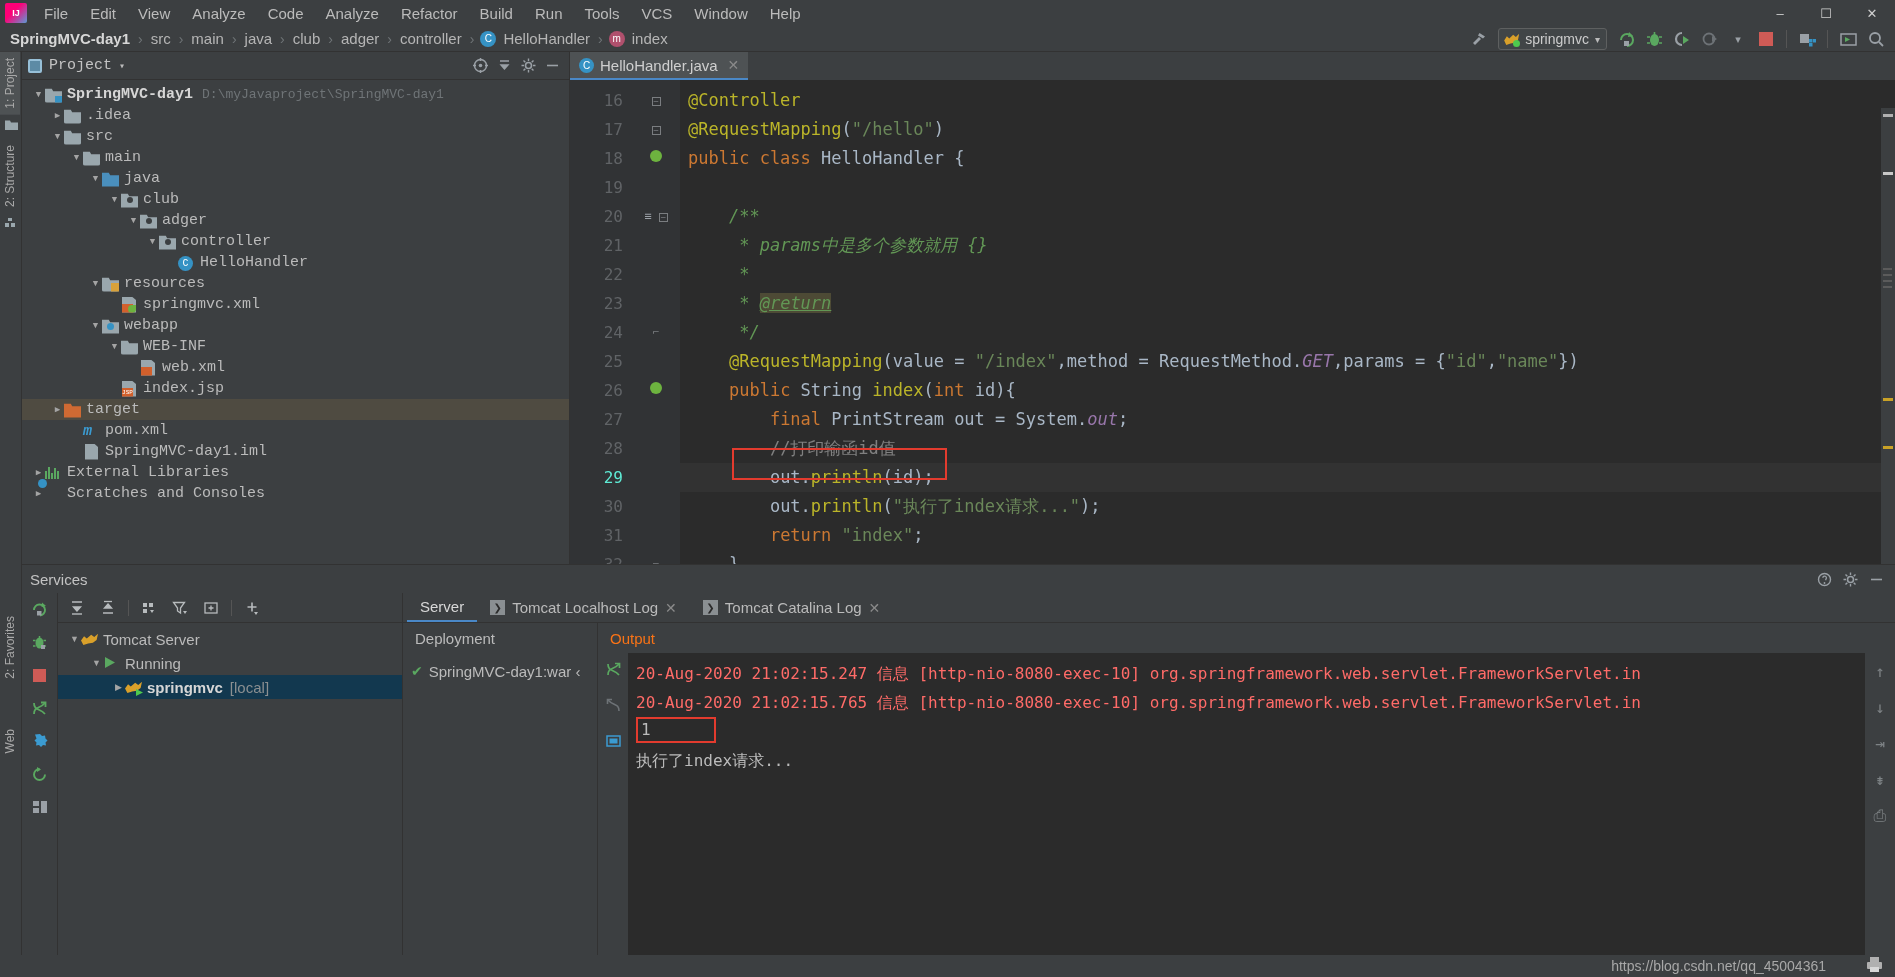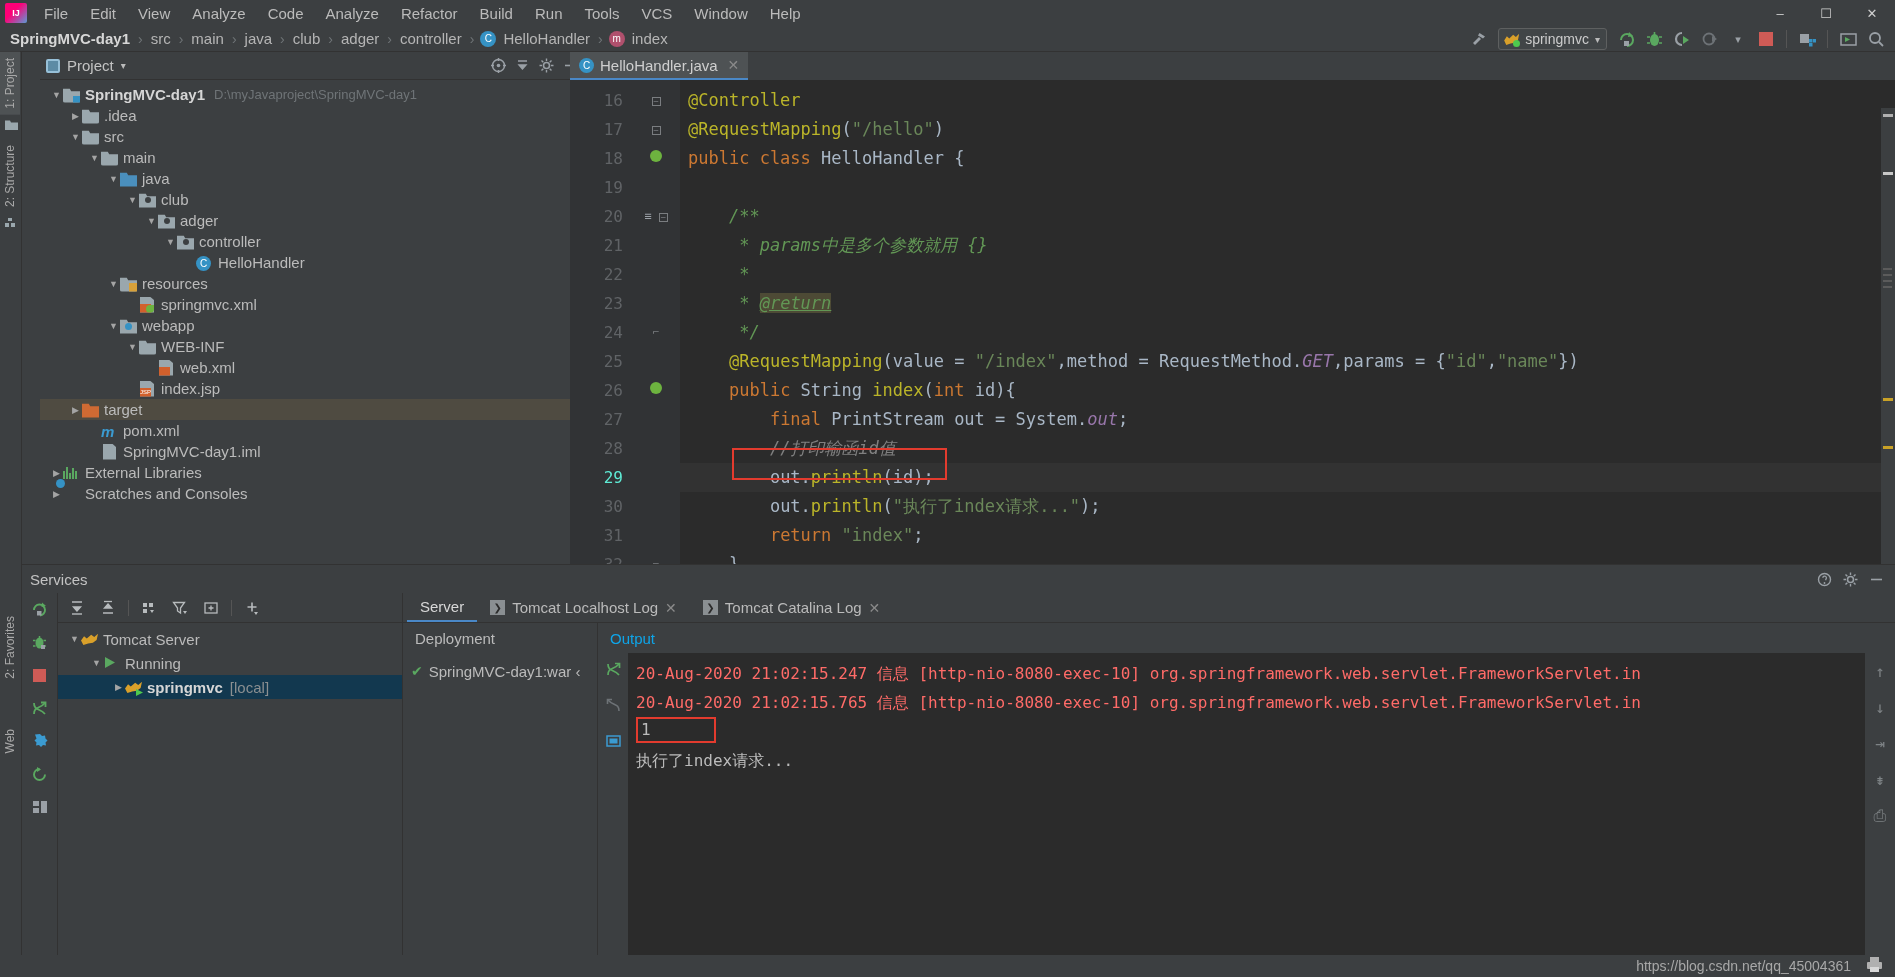--- a/index.html
+++ b/index.html
@@ -104,22 +104,22 @@
     white-space: nowrap;
   }
   .vtab.active { background: #4e5254; }
   .vs-ico {
     width: 22px; height: 20px; display:flex; align-items:center;
     justify-content:center; color:#9a9a9a;
   }
 
   
   .project-panel {
-    position: absolute; top: 52px; left: 40px; width: 548px; height: 512px;
-    background: #3c3f41; border-right: 1px solid #323232;
+    position: absolute; top: 52px; left: 22px; width: 548px; height: 512px;
+    background: #3c3f41; border-right: 1px solid #323232; font-family: Liberation Mono, monospace;
   }
   .panel-head {
     height: 28px; display: flex; align-items: center; padding: 0 6px;
     border-bottom: 1px solid #323232;
   }
   .panel-title {
     font-size: 15px; color: #c3c3c3; display:flex; align-items:center; gap:7px;
   }
   .panel-sq {
     width: 14px; height: 14px; border: 2px solid #97c0d8; border-radius:2px;
@@ -229,21 +229,21 @@
     flex: 1; padding-top: 6px; position: relative;
     font-family:"DejaVu Sans Mono", monospace; font-size:17px;
     white-space: pre; overflow: hidden;
   }
   .code .ln { height: 29px; line-height: 29px; padding-left: 8px; }
   .code .ln.cur { background:#323232; }
   .k   { color:#cc7832; }
   .ann { color:#bbb529; }
   .str { color:#6a8759; }
   .cls { color:#a9b7c6; }
-  .cmt { color:#808080;font-style:italic; }
+  .cmt { color:#808080; }
   .jdoc{ color:#629755; font-style: italic; }
   .jtag{ color:#629755; background:#4d4a35; font-style:italic;
          text-decoration: underline; }
   .stat{ color:#9876aa; font-style:italic; }
   .pl  { color:#a9b7c6; }
   .red-box {
     position: absolute; border: 2px solid #e33b2e; pointer-events:none;
   }
   .scroll-marks { position:absolute; top:28px; right:0; width:14px; bottom:0;
                   background:#3c3f41; }
@@ -287,21 +287,21 @@
   .ltab.active { border-bottom:2px solid #4a88c7; color:#d8d8d8; }
   .ltab .sq {
     width:15px;height:15px;background:#8a8f92;color:#2b2b2b;font-size:10px;
     display:flex;align-items:center;justify-content:center;
   }
   .ltab .x { color:#8a8a8a; font-size:14px; }
   .log-cols { height:30px; display:flex; align-items:center; }
   .col-deploy { width:195px; padding-left:12px; font-size:15px; color:#bbbbbb;
                 border-right:1px solid #323232; height:30px; display:flex;
                 align-items:center; }
-  .col-out { padding-left:12px; font-size:15px; color:#0ea5e9; }
+  .col-out { padding-left:12px; font-size:15px; color:#f97316; }
   .log-body { position:absolute; top:60px; left:0; right:0; bottom:0; display:flex; }
   .deploy-col {
     width:195px; border-right:1px solid #323232; padding-top:6px; flex:none;
   }
   .deploy-item { display:flex; align-items:center; gap:6px; font-size:15px;
                  padding-left:8px; color:#bbbbbb; height:24px; }
   .chk { color:#5aa860; font-size:14px; }
   .deploy-icons { width:30px; flex:none; padding-top:6px;
                   display:flex; flex-direction:column; align-items:center; gap:16px; }
   .console {
@@ -314,21 +314,21 @@
   .console-scroll { position:absolute; right:0; top:0; bottom:0; width:30px;
     background:#3c3f41; display:flex; flex-direction:column;
     align-items:center; padding-top:8px; gap:16px; }
 
   
   .statusbar {
     position:absolute; left:0; right:0; bottom:0; height:22px;
     background:#3c3f41; display:flex; align-items:center;
   }
   .status-url {
-    margin-left:auto; font-size:14px; color:#a8a8a8; padding-right: 44px;
+    margin-left:auto; font-size:14px; color:#a8a8a8; padding-right: 69px;
   }
   .printer-ico {
     position:absolute; right:8px; top:-4px; width:26px; height:26px;
     display:flex; align-items:center; justify-content:center; color:#b0b0b0;
   }
 
   
   .fav-strip {
     position:absolute; left:0; top:564px; bottom:22px; width:22px;
     background:#3c3f41; border-right:1px solid #323232;

